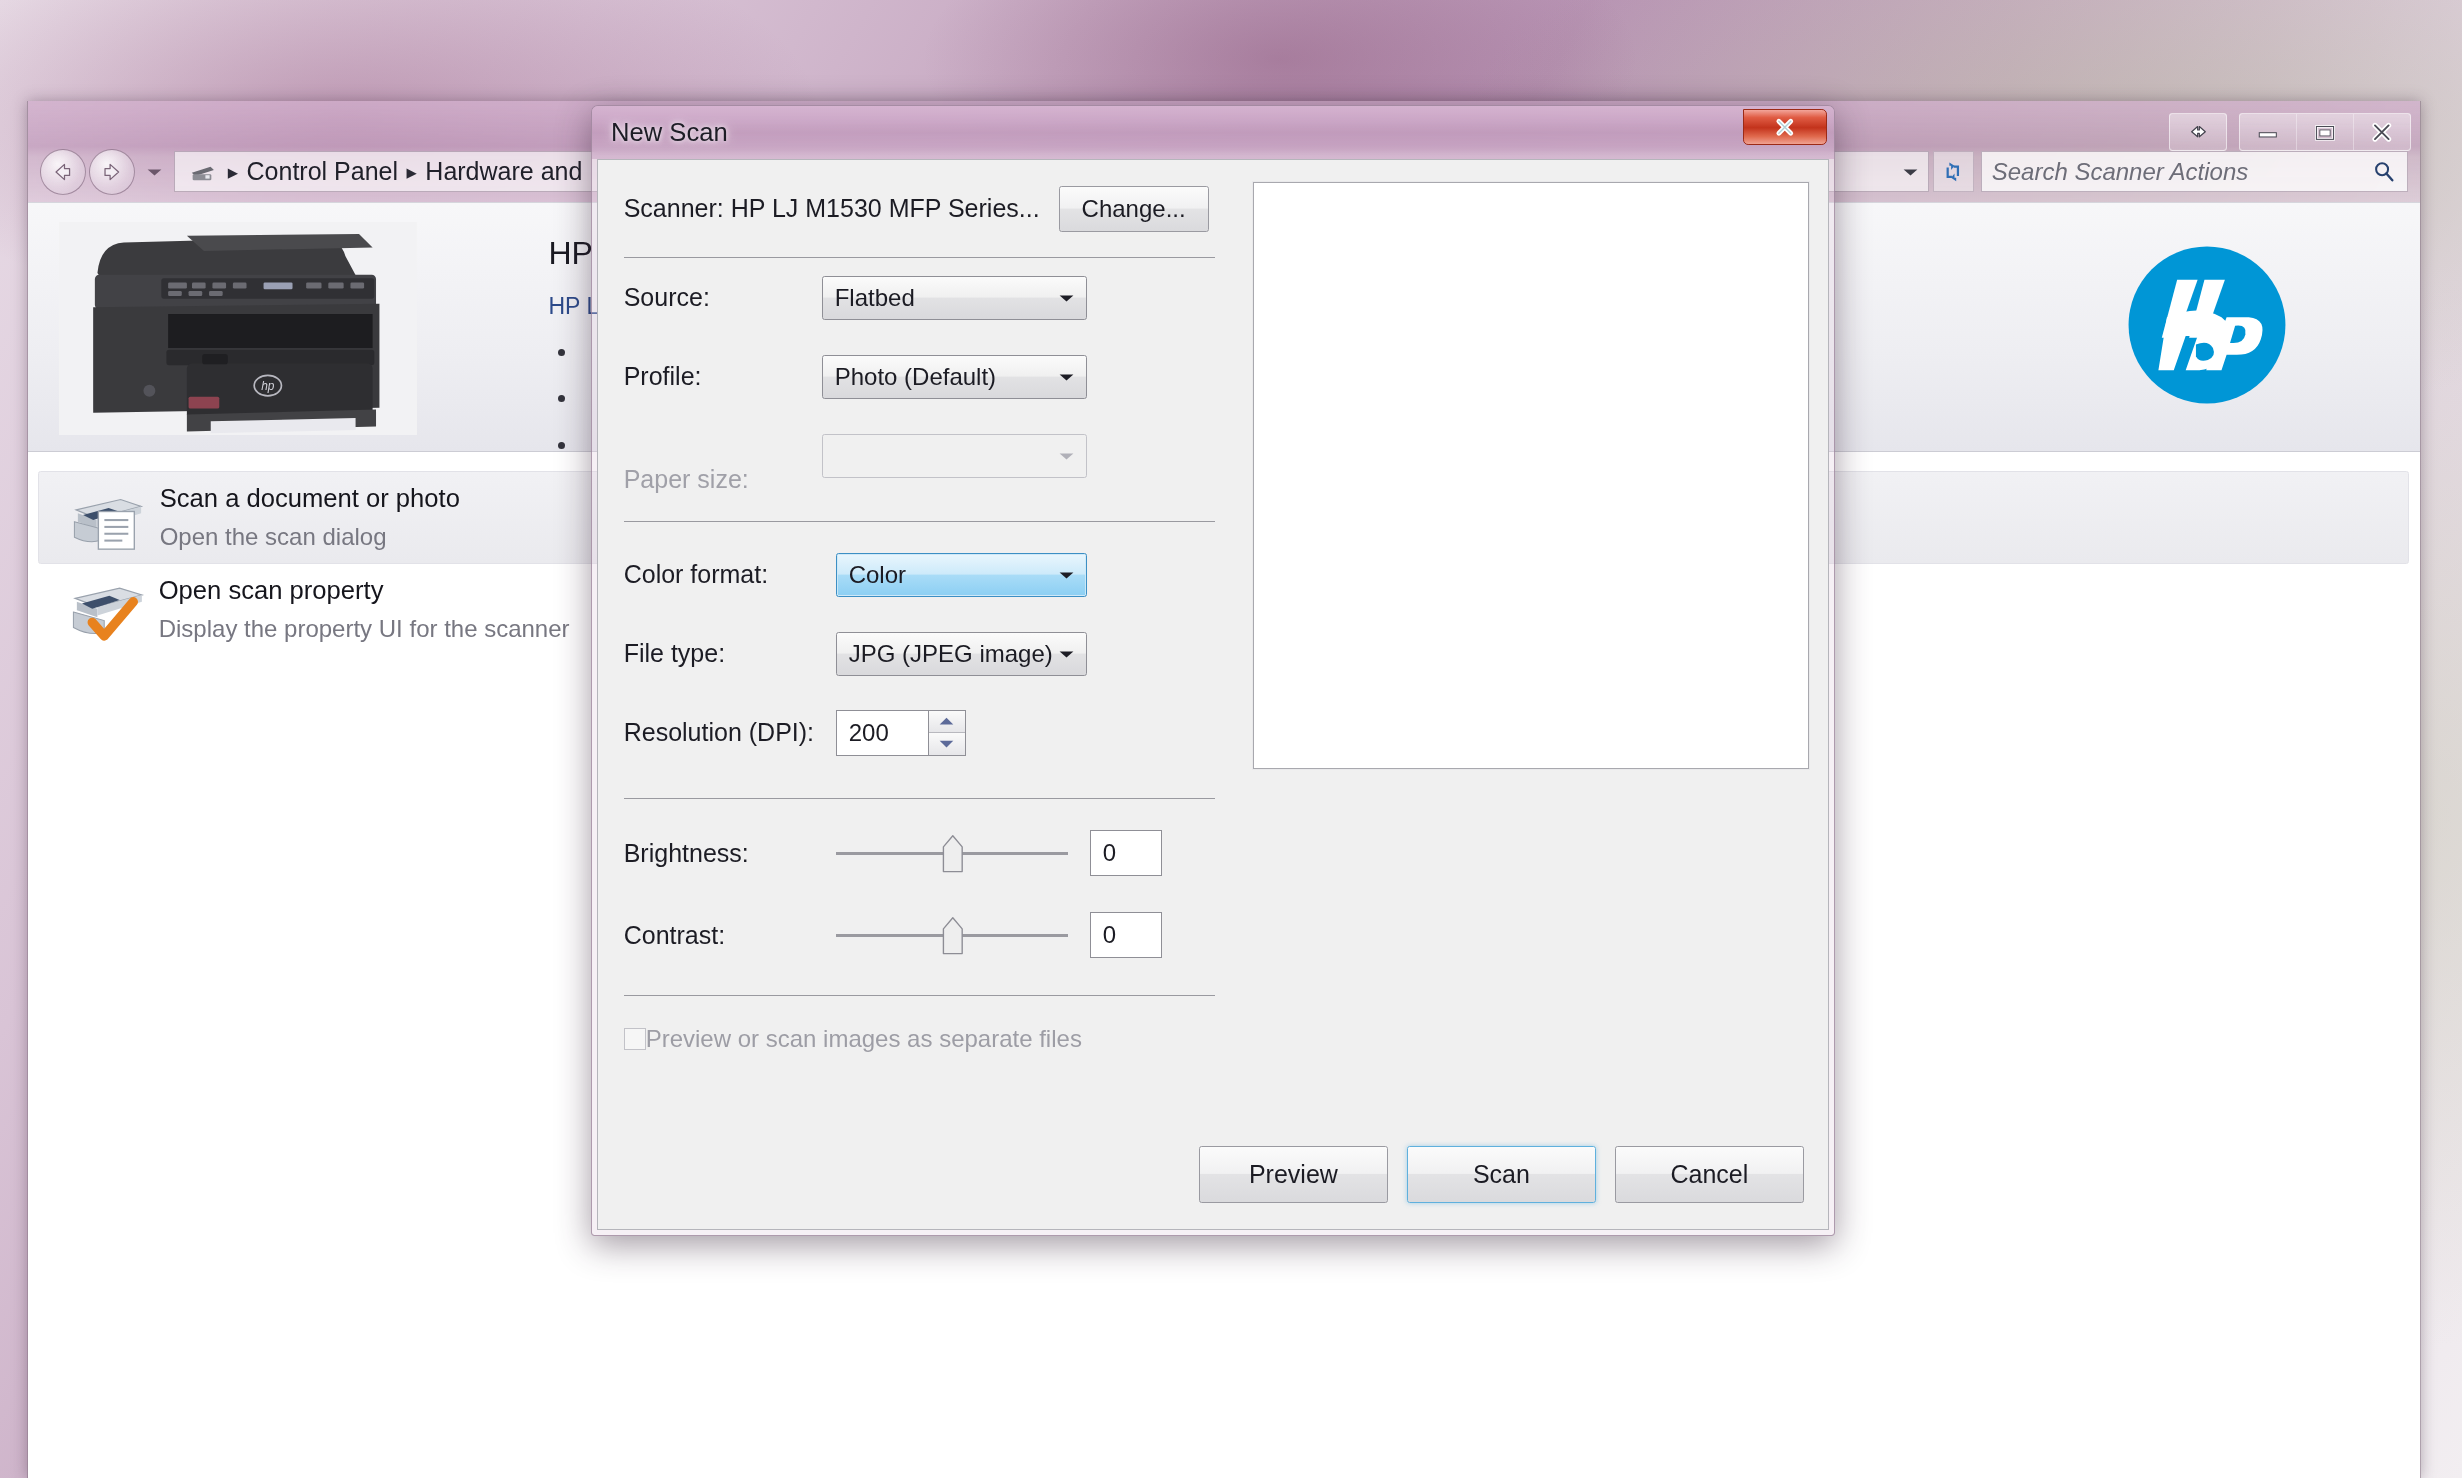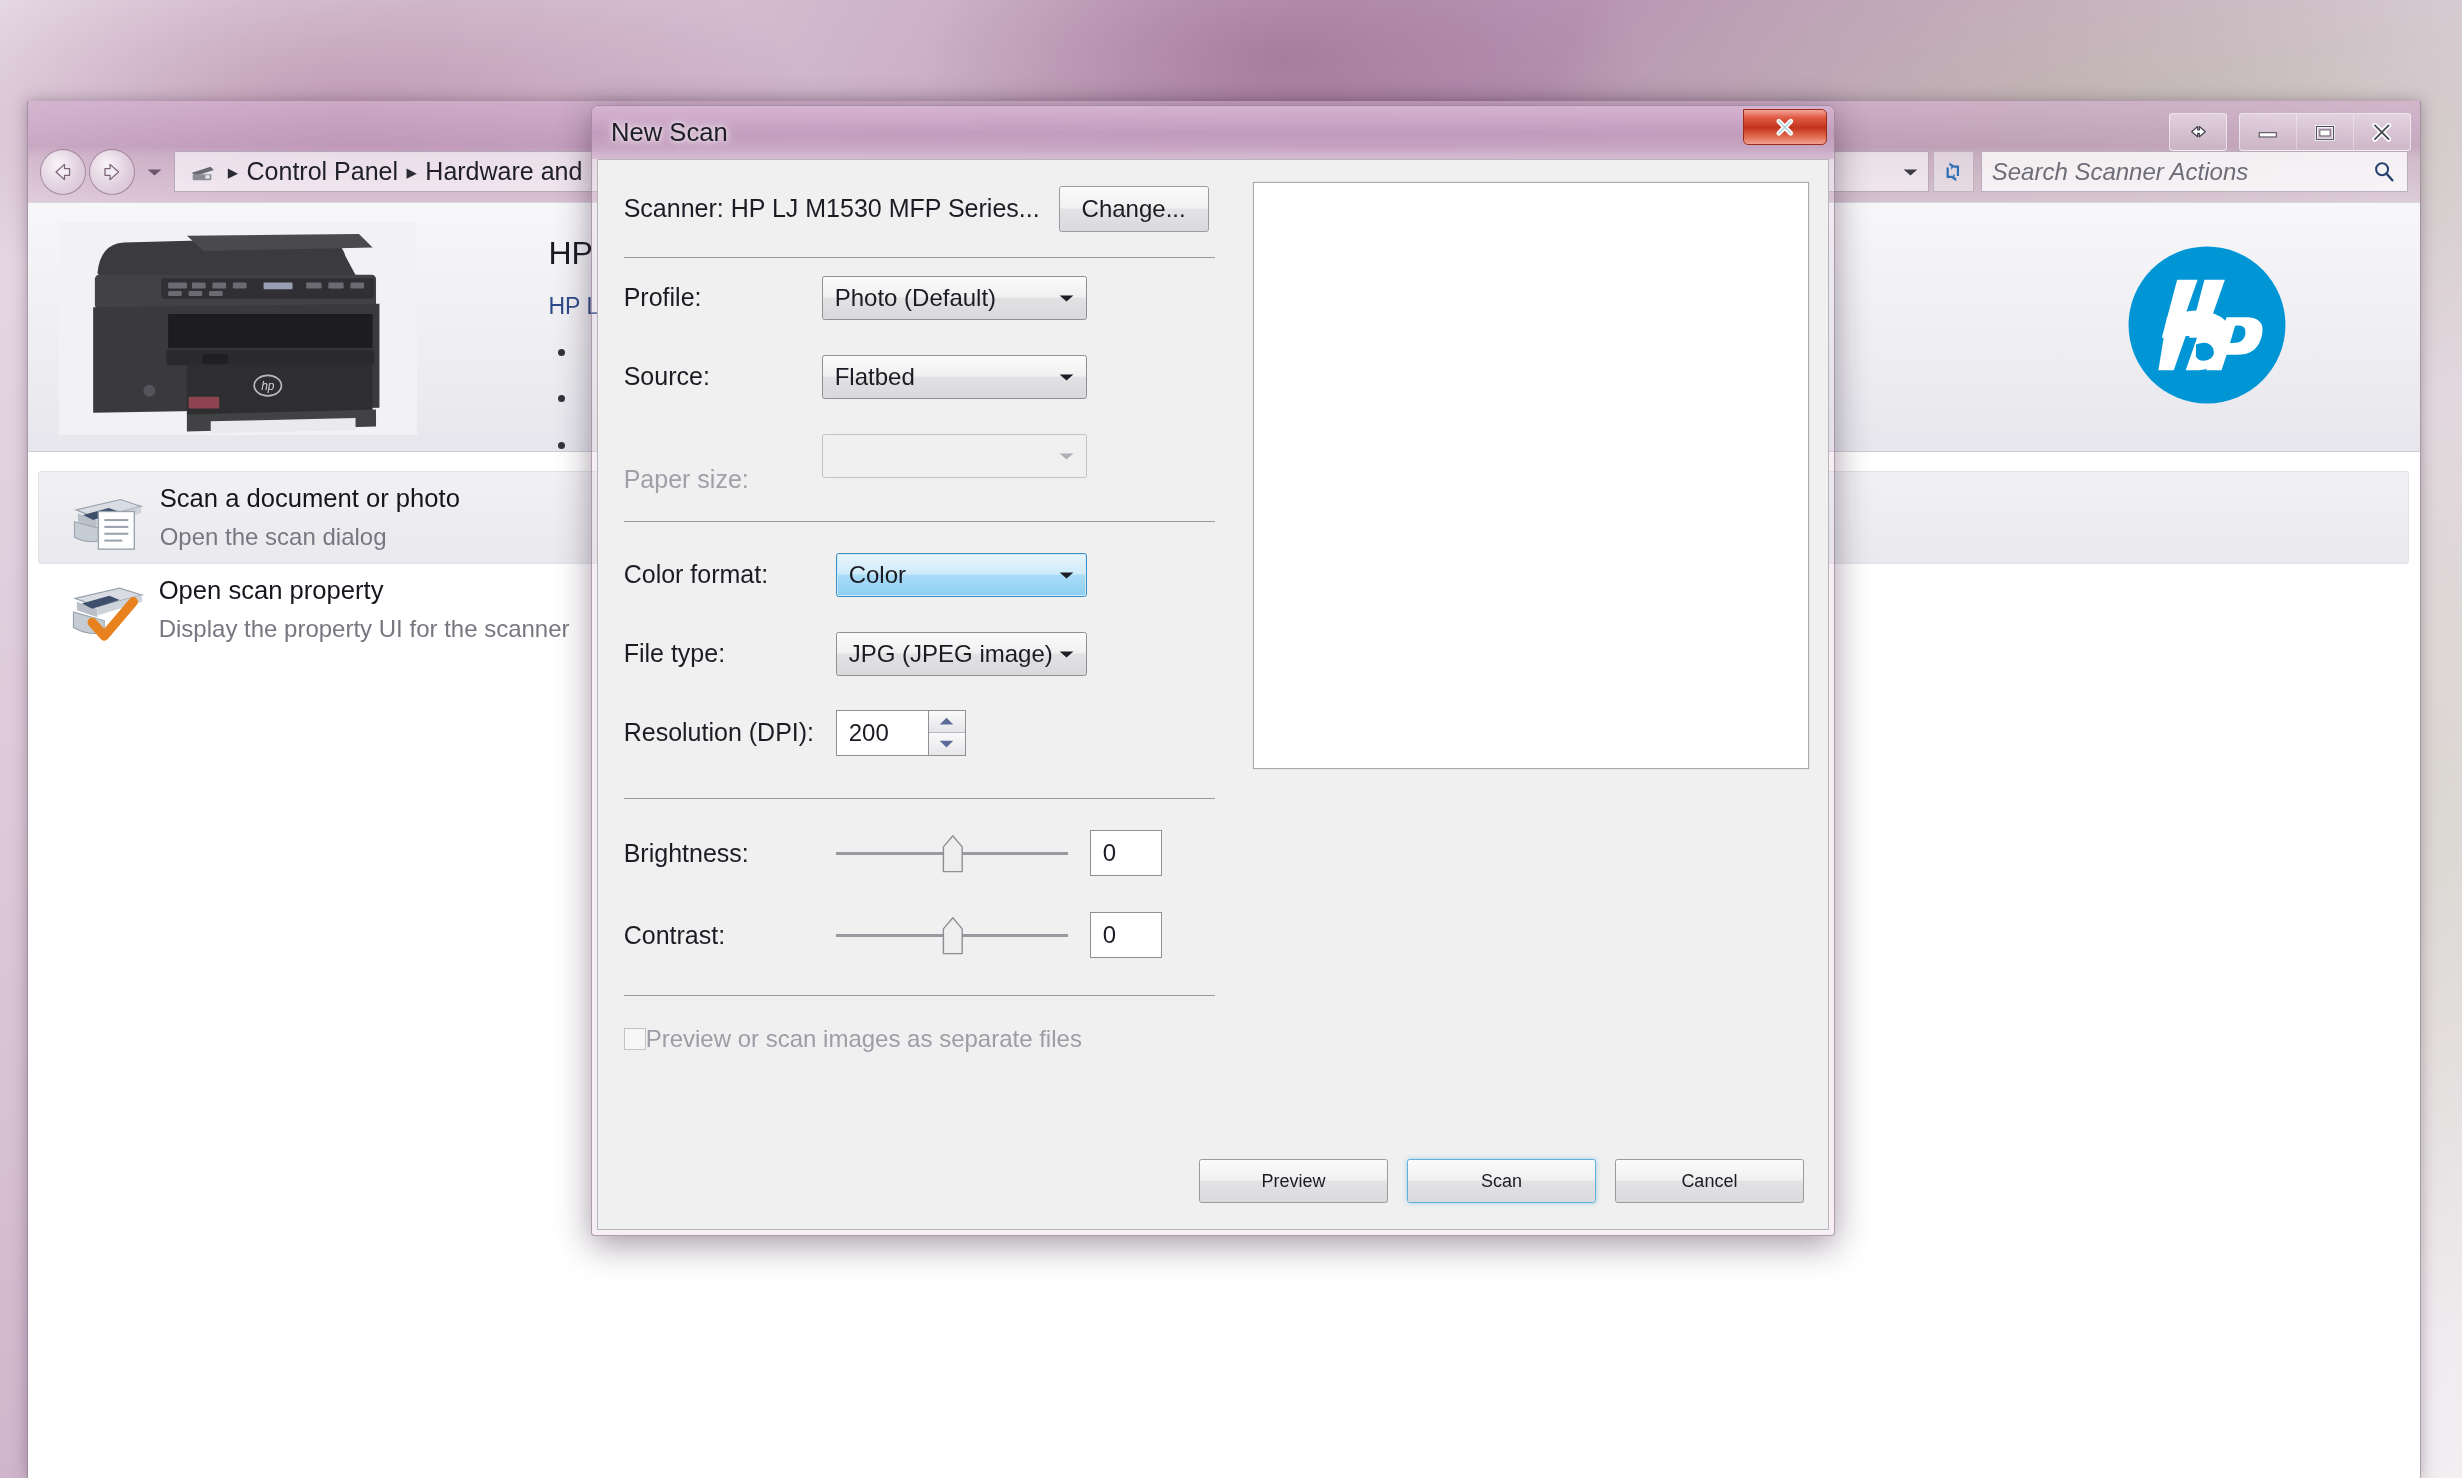--- a/index.html
+++ b/index.html
@@ -303,26 +303,26 @@
     box-sizing: border-box;
     box-shadow: 0 0 0 0.9px #e8e8ea;
   }
 
   
   .btn-row {
     position: absolute; right: 24px; bottom: 25.6px;
     display: flex; align-items: center; gap: 19px;
   }
   .btn {
-    width: 189px; height: 44px; box-sizing: border-box;
+    width: 189px; height: 57px; box-sizing: border-box;
     border: 0.9px solid #9a9aa1;
     border-radius: 2.6px;
     background: linear-gradient(180deg, #fbfbfb 0%, #f1f1f2 48%, #e3e3e5 50%, #dadadd 100%);
     display: flex; align-items: center; justify-content: center;
-    font-size: 18px; color: #1b1b23;
+    font-size: 25px; color: #1b1b23;
   }
   .btn.default {
     border: 1.7px solid #5fb0dd;
     box-shadow: 0 0 5.1px rgba(95,176,221,.55);
   }
 
   .glyph { display: block; }
 </style>
 </head>
 <body>
@@ -538,33 +538,33 @@
     <div class="form-col">
 
       <div class="scanner-row">
         <span class="scanner-label">Scanner: HP LJ M1530 MFP Series...</span>
         <div class="btn" style="width:150px;height:46px;font-size:24px;">Change...</div>
       </div>
 
       <div class="sep"></div>
 
       <div class="field-row">
+        <span class="field-label">Source:</span>
+        <div class="combo" style="width:265px;">
+          <span>Flatbed</span>
+          <svg class="glyph" width="19" height="12" viewBox="0 0 22 14">
+            <path d="M3 4 L11 11 L19 4 Z" fill="#1d1d25"></path>
+          </svg>
+        </div>
+      </div>
+
+      <div class="field-row">
         <span class="field-label">Profile:</span>
         <div class="combo" style="width:265px;">
           <span>Photo (Default)</span>
-          <svg class="glyph" width="19" height="12" viewBox="0 0 22 14">
-            <path d="M3 4 L11 11 L19 4 Z" fill="#1d1d25"></path>
-          </svg>
-        </div>
-      </div>
-
-      <div class="field-row">
-        <span class="field-label">Source:</span>
-        <div class="combo" style="width:265px;">
-          <span>Flatbed</span>
           <svg class="glyph" width="19" height="12" viewBox="0 0 22 14">
             <path d="M3 4 L11 11 L19 4 Z" fill="#1d1d25"></path>
           </svg>
         </div>
       </div>
 
       <div class="field-row">
         <span class="field-label dim">Paper size:</span>
         <div class="combo disabled" style="width:265px;">
           <span></span>

